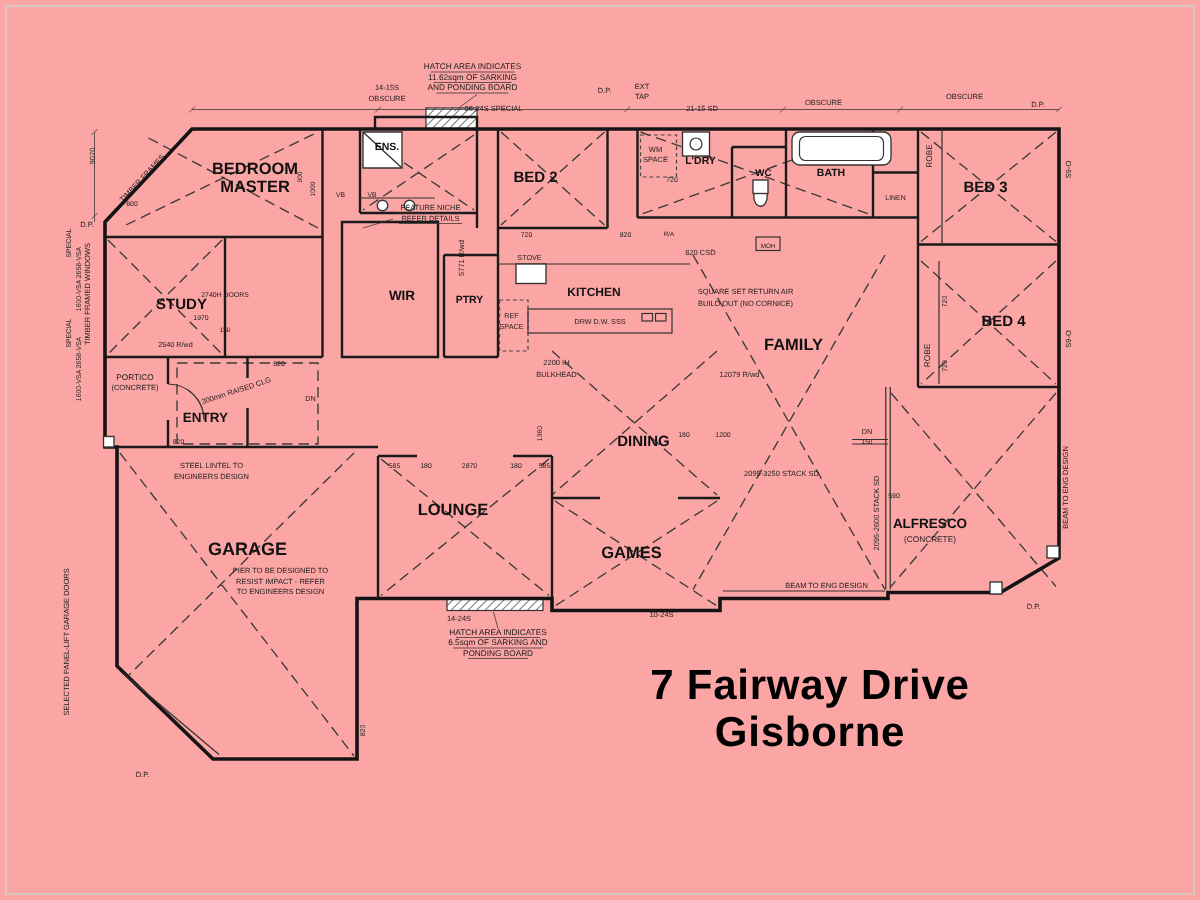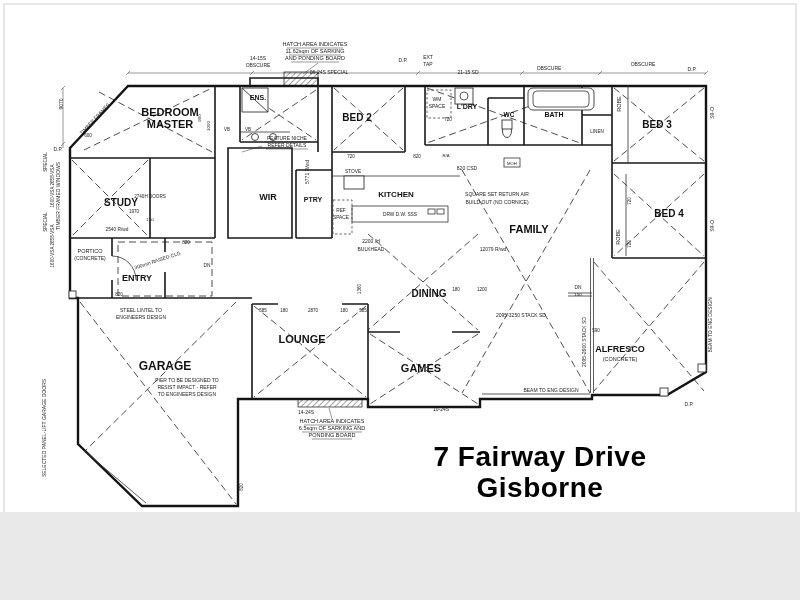--- a/index.html
+++ b/index.html
@@ -1,16 +1,16 @@
 <!DOCTYPE html>
 <html><head>
 <meta charset="utf-8">
 <style>
   html,body{margin:0;padding:0;background:#e9e9e9;}
-  .stage{position:relative;width:800px;height:512px;background:#ffffff;overflow:hidden;}
+  .stage{position:relative;width:800px;height:600px;background:#fca5a5;overflow:hidden;}
   svg{position:absolute;left:0;top:0;}
   .t-room{font-family:"Liberation Sans",sans-serif;font-weight:bold;fill:#111;text-anchor:middle;}
   .t-note{font-family:"Liberation Sans",sans-serif;fill:#1c1c1c;text-anchor:middle;}
   .t-dim{font-family:"Liberation Sans",sans-serif;fill:#222;text-anchor:middle;}
   .t-title{font-family:"Liberation Sans",sans-serif;font-weight:bold;fill:#000;text-anchor:middle;letter-spacing:0.5px;}
   .w-out{fill:none;stroke:#141414;stroke-width:2.4;}
   .w-in{fill:none;stroke:#1a1a1a;stroke-width:1.6;}
   .w-thin{fill:none;stroke:#333;stroke-width:0.8;}
   .w-hair{fill:none;stroke:#333;stroke-width:0.5;}
   .dash{fill:none;stroke:#3a3a3a;stroke-width:0.9;stroke-dasharray:7 4;}

